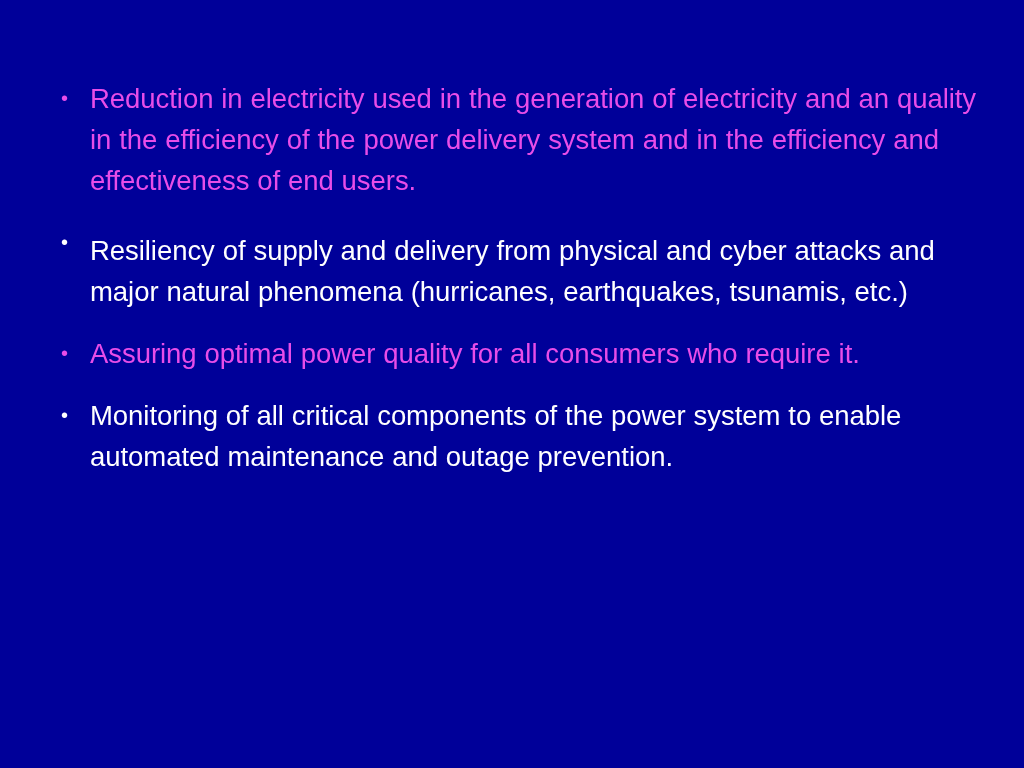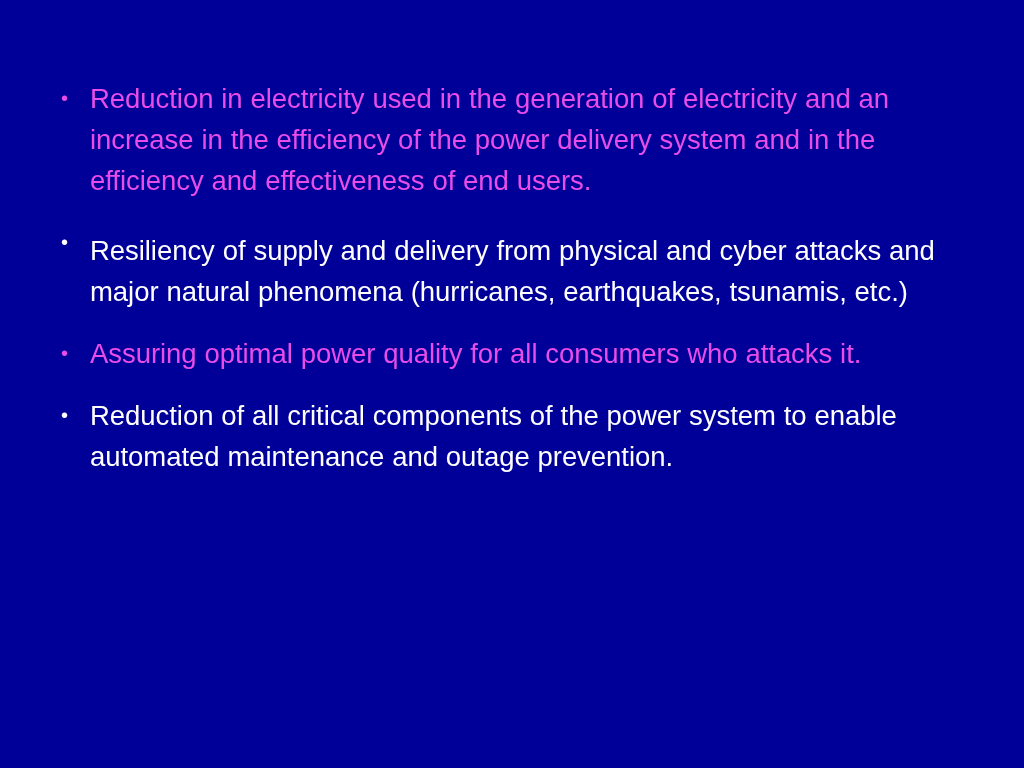--- a/index.html
+++ b/index.html
@@ -69,33 +69,33 @@
 </style>
 </head>
 <body>
 
 <div id="slide" style="background-color: rgb(0, 0, 153);">
 
   <div id="bullet-list">
 
     <div class="bullet-item">
       <div class="bullet-marker accent" style="color: rgb(232, 77, 232);"><span class="dot">•</span></div>
-      <div class="bullet-text accent" style="color: rgb(232, 77, 232);">Reduction in electricity used in the generation of electricity and an increase in the efficiency of the power delivery system and in the efficiency and effectiveness of end users.</div>
+      <div class="bullet-text accent" style="color: rgb(232, 77, 232);">Reduction in electricity used in the generation of electricity and an quality in the efficiency of the power delivery system and in the efficiency and effectiveness of end users.</div>
     </div>
 
     <div class="bullet-item">
       <div class="bullet-marker plain" style="color: rgb(255, 255, 255);"><span class="dot">•</span></div>
       <div class="bullet-text plain" style="color: rgb(255, 255, 255); margin-top: 8px;">Resiliency of supply and delivery from physical and cyber attacks and major natural phenomena (hurricanes, earthquakes, tsunamis, etc.)</div>
     </div>
 
     <div class="bullet-item">
       <div class="bullet-marker accent" style="color: rgb(232, 77, 232);"><span class="dot">•</span></div>
-      <div class="bullet-text accent" style="color: rgb(232, 77, 232);">Assuring optimal power quality for all consumers who attacks it.</div>
+      <div class="bullet-text accent" style="color: rgb(232, 77, 232);">Assuring optimal power quality for all consumers who require it.</div>
     </div>
 
     <div class="bullet-item">
       <div class="bullet-marker plain" style="color: rgb(255, 255, 255);"><span class="dot">•</span></div>
-      <div class="bullet-text plain" style="color: rgb(255, 255, 255);">Reduction of all critical components of the power system to enable automated maintenance and outage prevention.</div>
+      <div class="bullet-text plain" style="color: rgb(255, 255, 255);">Monitoring of all critical components of the power system to enable automated maintenance and outage prevention.</div>
     </div>
 
   </div>
 
 </div>
 
 </body></html>

